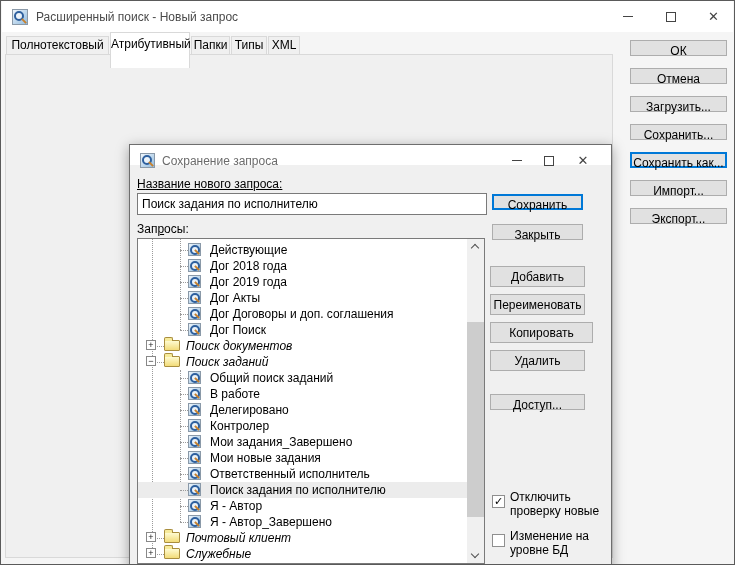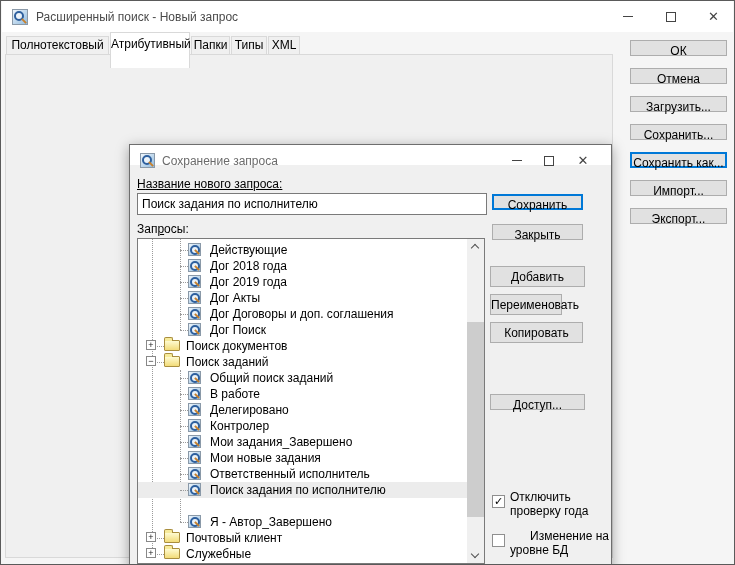--- a/index.html
+++ b/index.html
@@ -50,21 +50,21 @@
   
   .panel{ position:absolute; background:#fff; border:1px solid #7a7a7a; overflow:hidden; }
   .ebox{ position:absolute; width:11px; height:11px; border:1px solid #888; background:#fff;
          font-size:10px; line-height:9px; text-align:center; color:#222; }
   .guide{ position:absolute; border-left:1px dotted #9a9a9a; width:0; }
   .hguide{ position:absolute; border-top:1px dotted #9a9a9a; height:0; }
   .trow{ position:absolute; left:0; width:329px; height:16px; font-size:12px; line-height:16px; }
   .trow.sel{ background:#ececec; }
   .trow .tlabel{ position:absolute; top:0; white-space:nowrap; }
   .trow.q .tlabel{ left:72px; }
-  .trow.f .tlabel{ left:48px; }
+  .trow.f .tlabel{ left:48px;font-style:italic; }
   .trow.q::before{ content:""; position:absolute; left:42px; top:8px; width:8px; border-top:1px dotted #9a9a9a; }
   .trow.f::before{ content:""; position:absolute; left:19px; top:8px; width:7px; border-top:1px dotted #9a9a9a; }
   .trow.q .qicon{ left:50px; top:1px; width:13px; height:13px; }
   .trow.f .ficon{ left:26px; top:2px; }
   .trow.f .ebox{ left:8px; top:2px; }
   .mrow{ position:absolute; height:15px; font-size:12px; line-height:15px; white-space:nowrap; }
   
   .sbar{ position:absolute; right:0; top:0; bottom:0; width:17px; background:#f0f0f0; }
   .sarrow{ position:absolute; left:0; width:17px; height:15px; }
   .sarrow span{ position:absolute; left:5px; width:6px; height:6px;
@@ -243,20 +243,24 @@
           <span class="tlabel">Мои новые задания</span>
         </div>
       <div class="trow q" style="top:227px;">
           <span class="qicon"></span>
           <span class="tlabel">Ответственный исполнитель</span>
         </div>
       <div class="trow q sel" style="top:243px;">
           <span class="qicon"></span>
           <span class="tlabel">Поиск задания по исполнителю</span>
         </div>
+      <div class="trow q" style="top:259px;">
+          <span class="qicon"></span>
+          <span class="tlabel">Я - Автор</span>
+        </div>
       <div class="trow q" style="top:275px;">
           <span class="qicon"></span>
           <span class="tlabel">Я - Автор_Завершено</span>
         </div>
       <div class="trow f" style="top:291px;">
           <span class="ebox" style="width:10px;height:10px;line-height:8px;font-size:9px;">+</span>
           <span class="ficon"></span>
           <span class="tlabel">Почтовый клиент</span>
         </div>
       <div class="trow f" style="top:307px;">
@@ -270,29 +274,30 @@
             <span></span>
           </div>
         <div class="sthumb" style="top:83px; height:195px;"></div>
         <div class="sarrow down" style="bottom:0;">
             <span></span>
           </div>
       </div>
     </div>
 
     <div class="btn sbtn2" style="left:360px; top:121px; width:95px;">Добавить группу...</div>
-    <div class="btn sbtn2" style="left:360px; top:149px; width:72px;">Переименовать</div>
-    <div class="btn sbtn2" style="left:360px; top:177px; width:93px;">Копировать</div>
+    <div class="btn sbtn2" style="left:360px; top:149px; width:95px;">Переименовать</div>
+    <div class="btn sbtn2" style="left:360px; top:177px; width:103px;">Копировать</div>
+    <div class="btn sbtn2" style="left:360px; top:205px; width:95px;">Удалить</div>
     <div class="btn" style="left:360px; top:249px; width:95px;">Доступ...</div>
 
     <span class="cbbox" style="left:362px; top:350px;"><span>✓</span></span>
     <span class="lbl" style="left:380px; top:345px;">
       <span style="display:block; line-height:14px;">Отключить</span>
-      <span style="display:block; line-height:14px;">проверку года</span>
+      <span style="display:block; line-height:14px;">проверку новые</span>
     </span>
     <span class="cbbox" style="left:362px; top:389px;"></span>
     <span class="lbl" style="left:380px; top:384px;">
-      <span style="display:block; line-height:14px;margin-left:20px;">Изменение на</span>
+      <span style="display:block; line-height:14px;">Изменение на</span>
       <span style="display:block; line-height:14px;">уровне БД</span>
     </span>
   </div>
 
 </div>
 
 </body></html>

